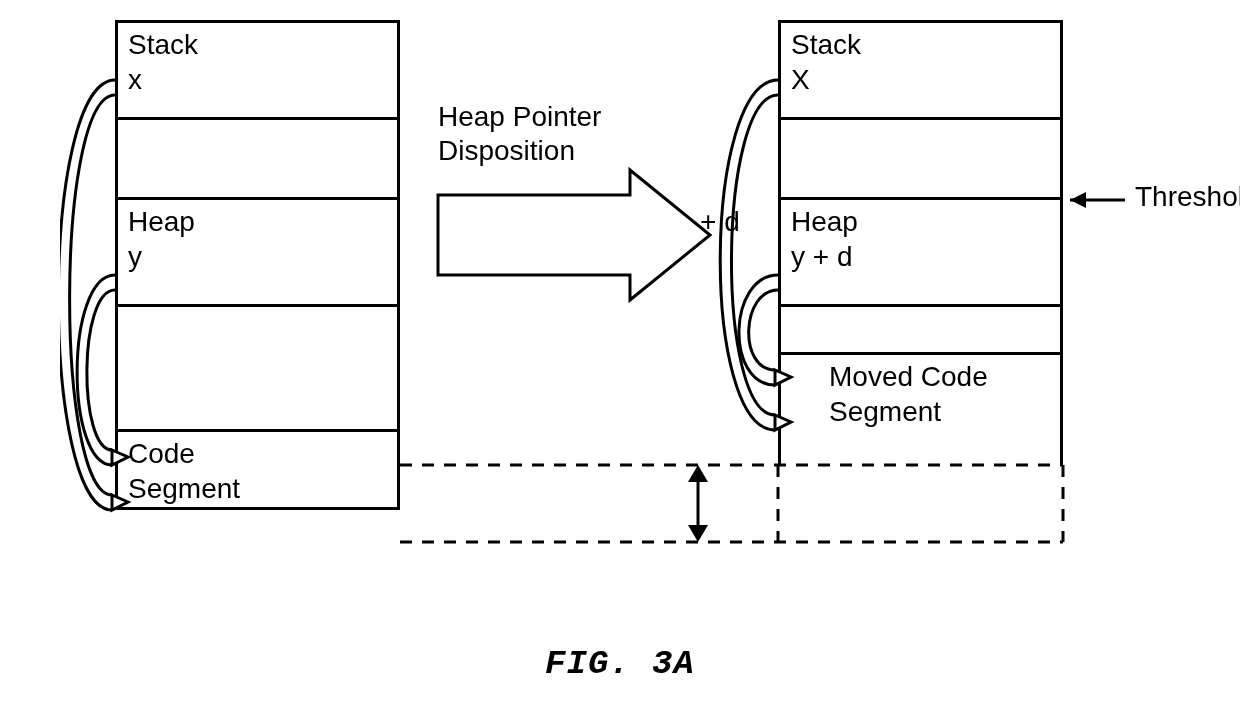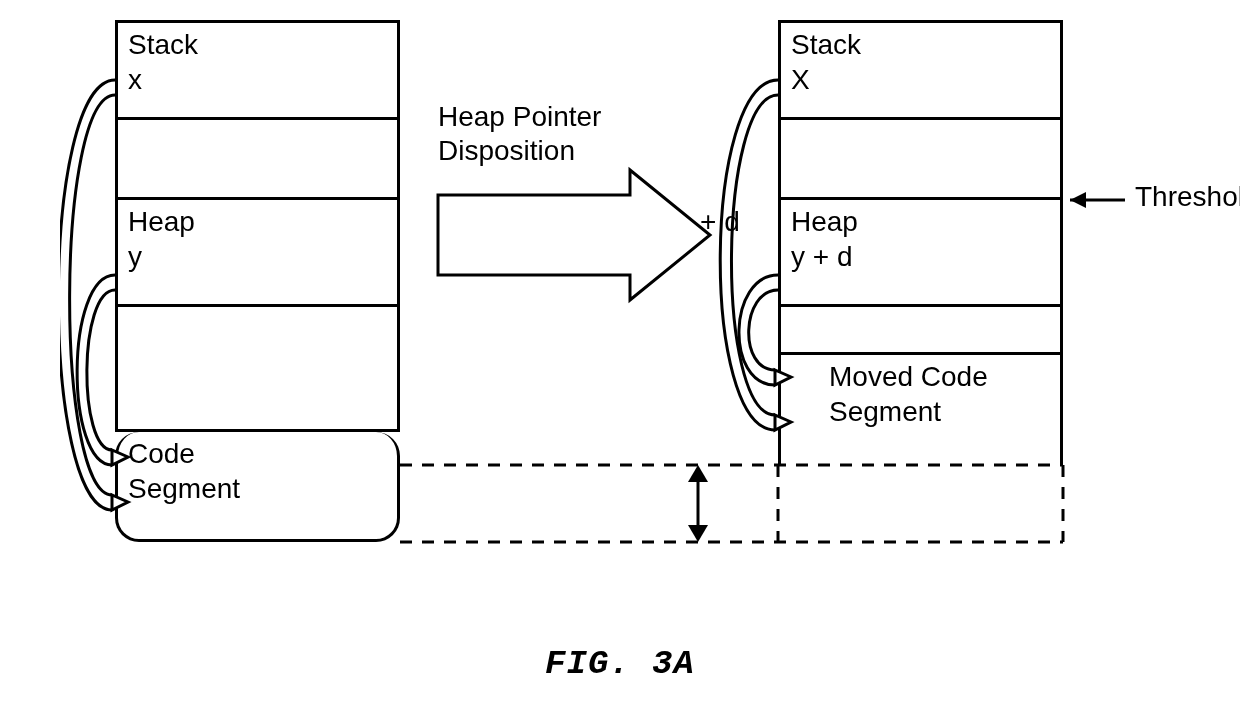--- a/index.html
+++ b/index.html
@@ -28,21 +28,21 @@
     }
     
     .left-block {
       left: 55px;
       width: 285px;
     }
     .stack-left { top: 0; height: 100px; border-bottom: 3px solid #000; }
     .gap1-left { top: 100px; height: 80px; border-bottom: 3px solid #000; border-top: none;}
     .heap-left { top: 180px; height: 107px; border-bottom: 3px solid #000; border-top: none;}
     .gap2-left { top: 287px; height: 125px; border-bottom: 3px solid #000; border-top: none;}
-    .code-left { top: 412px; height: 110px; border-top: none; border-radius: 24px;}
+    .code-left { top: 412px; height: 78px; border-top: none;}
 
     
     .right-block {
       left: 718px;
       width: 285px;
     }
     .stack-right { top: 0; height: 100px; border-bottom: 3px solid #000; }
     .gap1-right { top: 100px; height: 80px; border-bottom: 3px solid #000; border-top: none;}
     .heap-right { top: 180px; height: 107px; border-bottom: 3px solid #000; border-top: none;}
     .gap2-right { top: 287px; height: 48px; border-bottom: 3px solid #000; border-top: none;}

